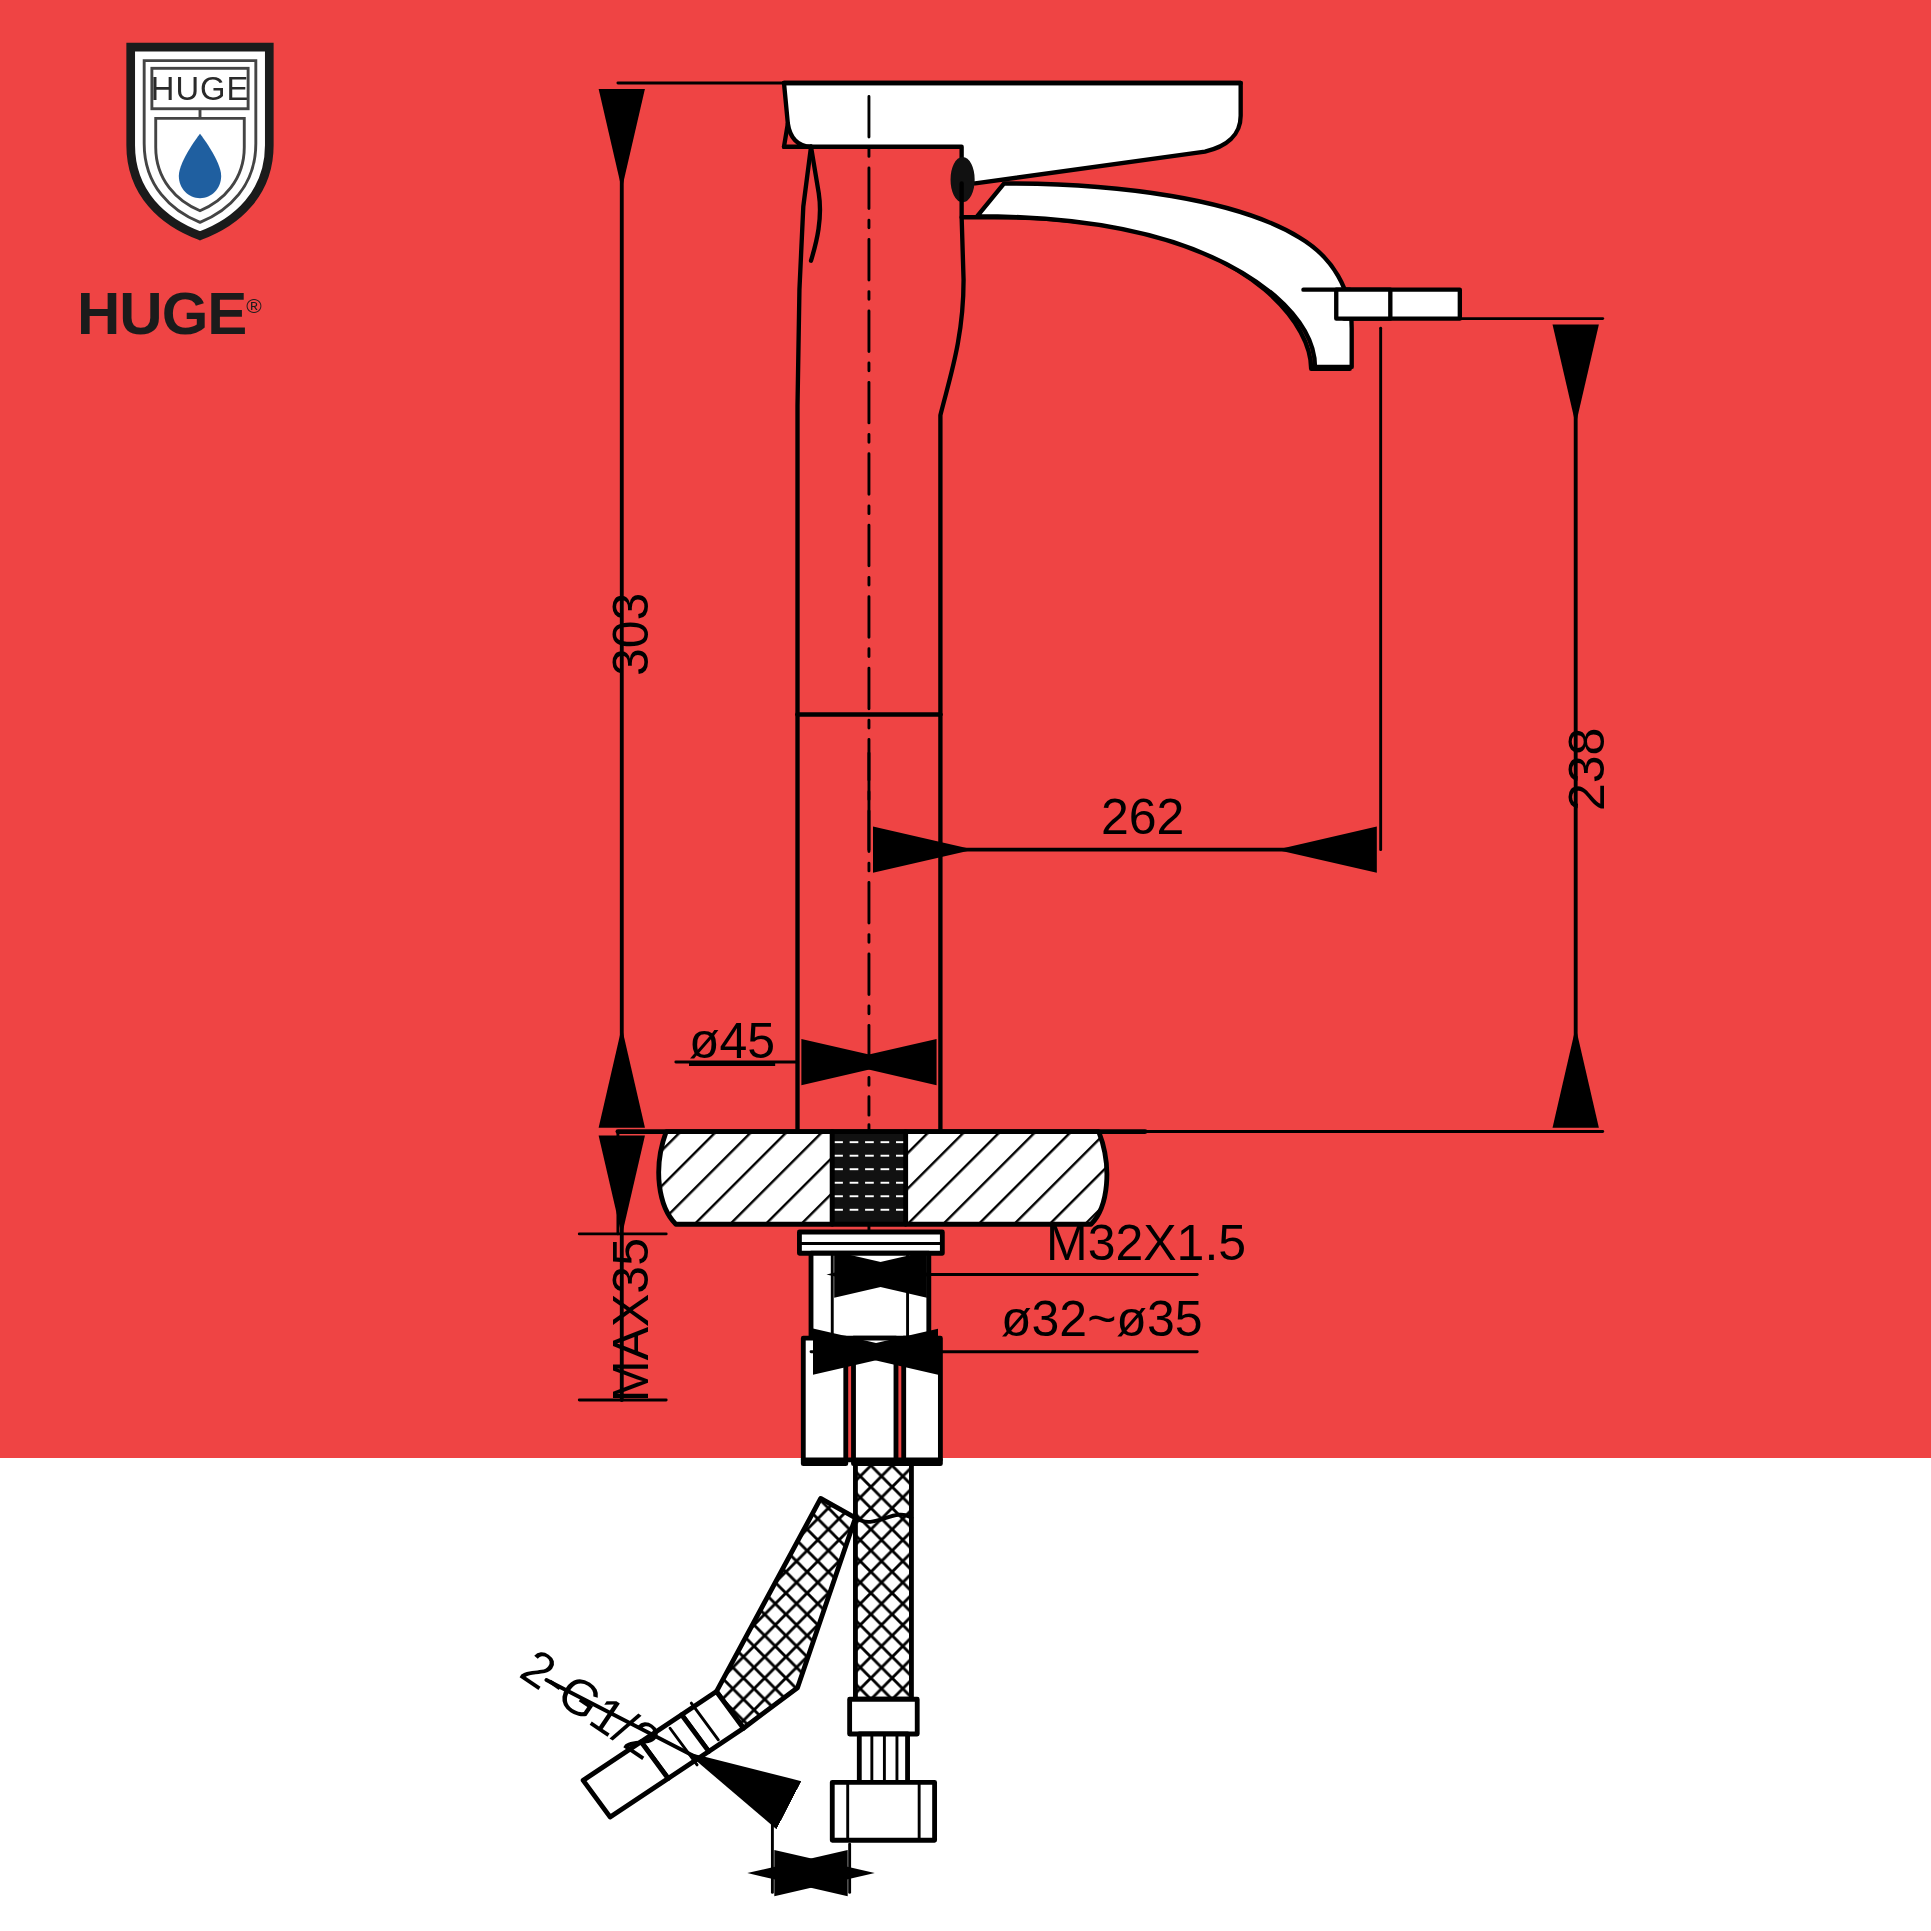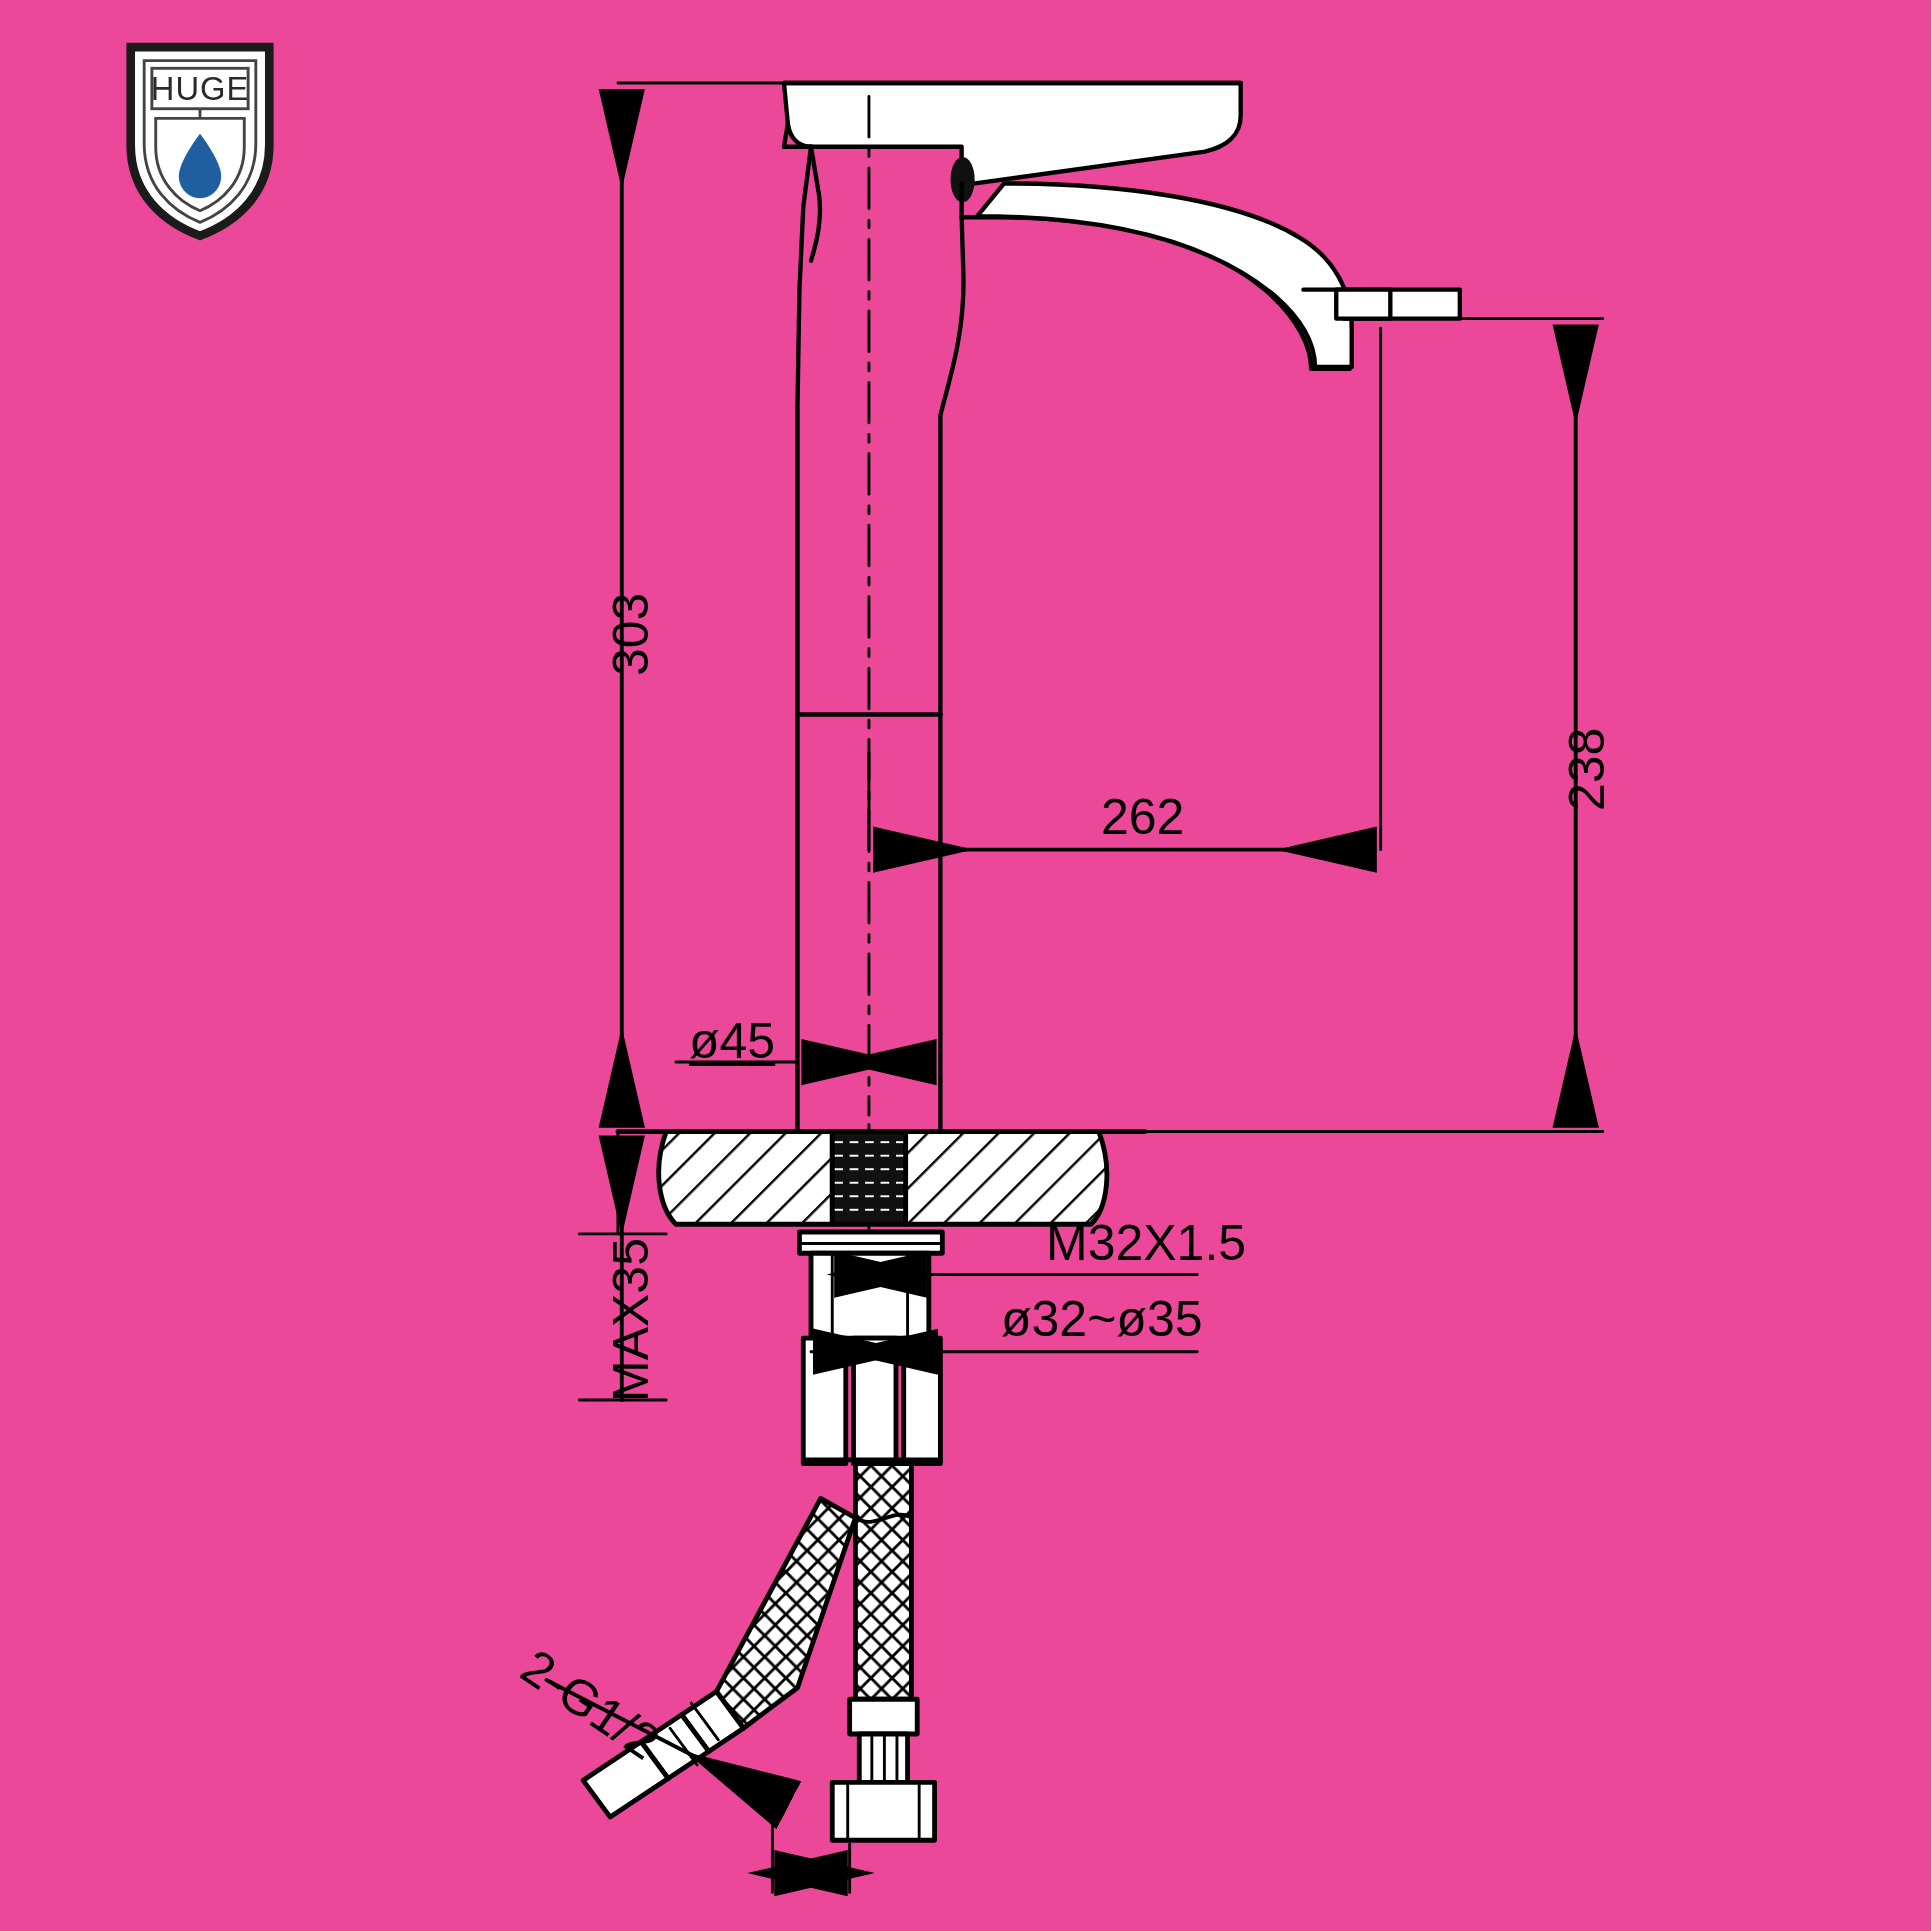--- a/index.html
+++ b/index.html
@@ -1,17 +1,17 @@
 <!DOCTYPE html>
 <html><head>
 <meta charset="utf-8">
 <style>
   html,body{margin:0;padding:0;background:#ffffff;}
   body{width:1931px;height:1931px;font-family:"Liberation Sans",sans-serif;color:#111;overflow:hidden;}
-  #stage{position:relative;width:1931px;height:1931px;background:#ec4899;}
+  #stage{position:relative;width:1931px;height:1458px;background:#ef4444;}
 
   
   #logo-block{position:absolute;left:77px;top:39px;width:290px;height:280px;}
   #shield-wrap{position:absolute;left:46px;top:0;width:154px;height:203px;}
   #wordmark{position:absolute;left:0;top:239px;width:290px;height:56px;
             font-weight:bold;font-size:60px;letter-spacing:-1px;line-height:56px;
             color:#1b1b1b;}
   #wordmark .reg{font-size:21px;vertical-align:super;font-weight:normal;}
 
   
@@ -42,20 +42,23 @@
         <text x="80" y="63" text-anchor="middle" font-family="Liberation Sans, sans-serif" font-size="34" fill="#2a2a2a" letter-spacing="1">HUGE</text>
 
         <path d="M34 82 L126 82 L126 112 C126 146 104 168 80 178 C56 168 34 146 34 112 Z" fill="none" stroke="#444" stroke-width="3"></path>
 
         <line x1="80" y1="72" x2="80" y2="82" stroke="#444" stroke-width="3"></line>
 
         <path d="M80 98 C80 98 58 126 58 142 C58 155 68 165 80 165 C92 165 102 155 102 142 C102 126 80 98 80 98 Z" fill="#1F5FA0"></path>
       </svg>
     </div>
 
+    <div id="wordmark">
+      <span>HUGE</span><span class="reg">®</span>
+    </div>
   </div>
 
   <svg id="drawing" viewBox="0 0 2000 2000">
     <defs>
 
       <pattern id="hatch45" width="26" height="26" patternUnits="userSpaceOnUse" patternTransform="rotate(45)">
         <rect width="26" height="26" fill="#ffffff"></rect>
         <line x1="0" y1="0" x2="0" y2="26" stroke="#000" stroke-width="5"></line>
       </pattern>
 

